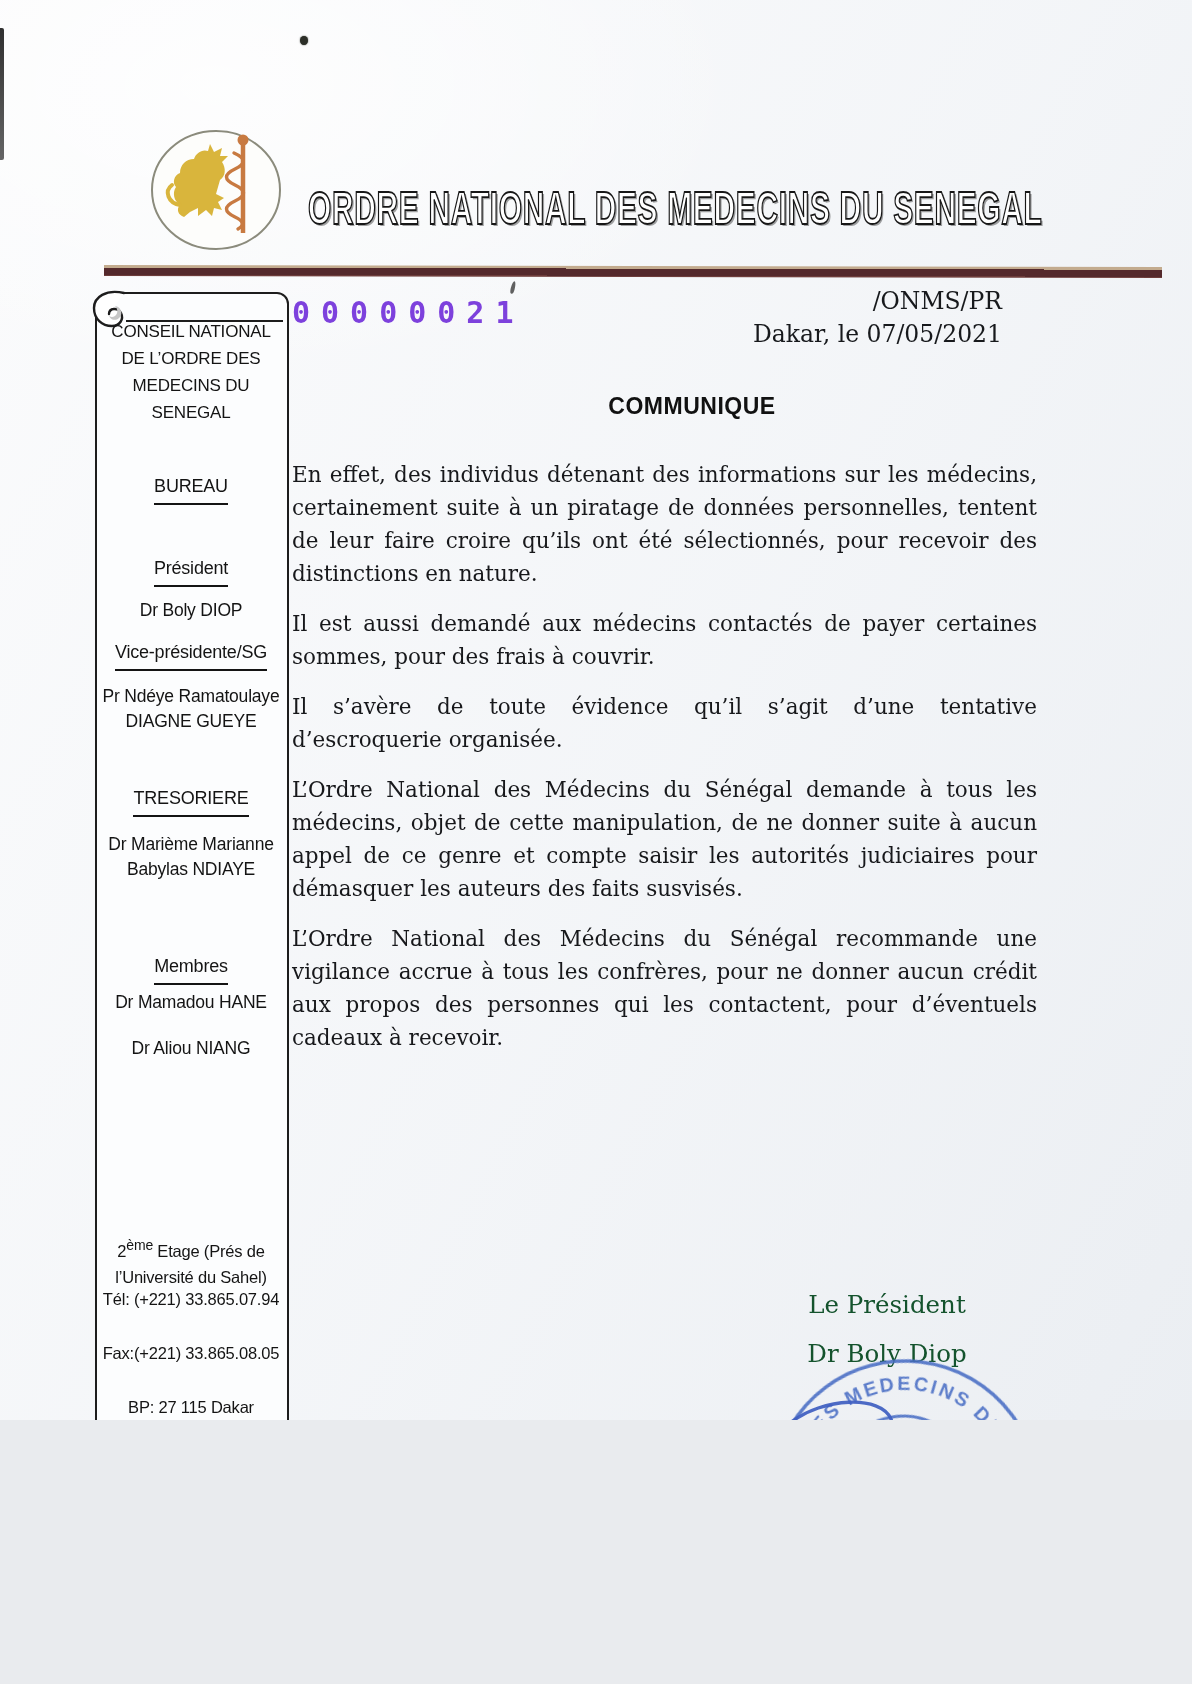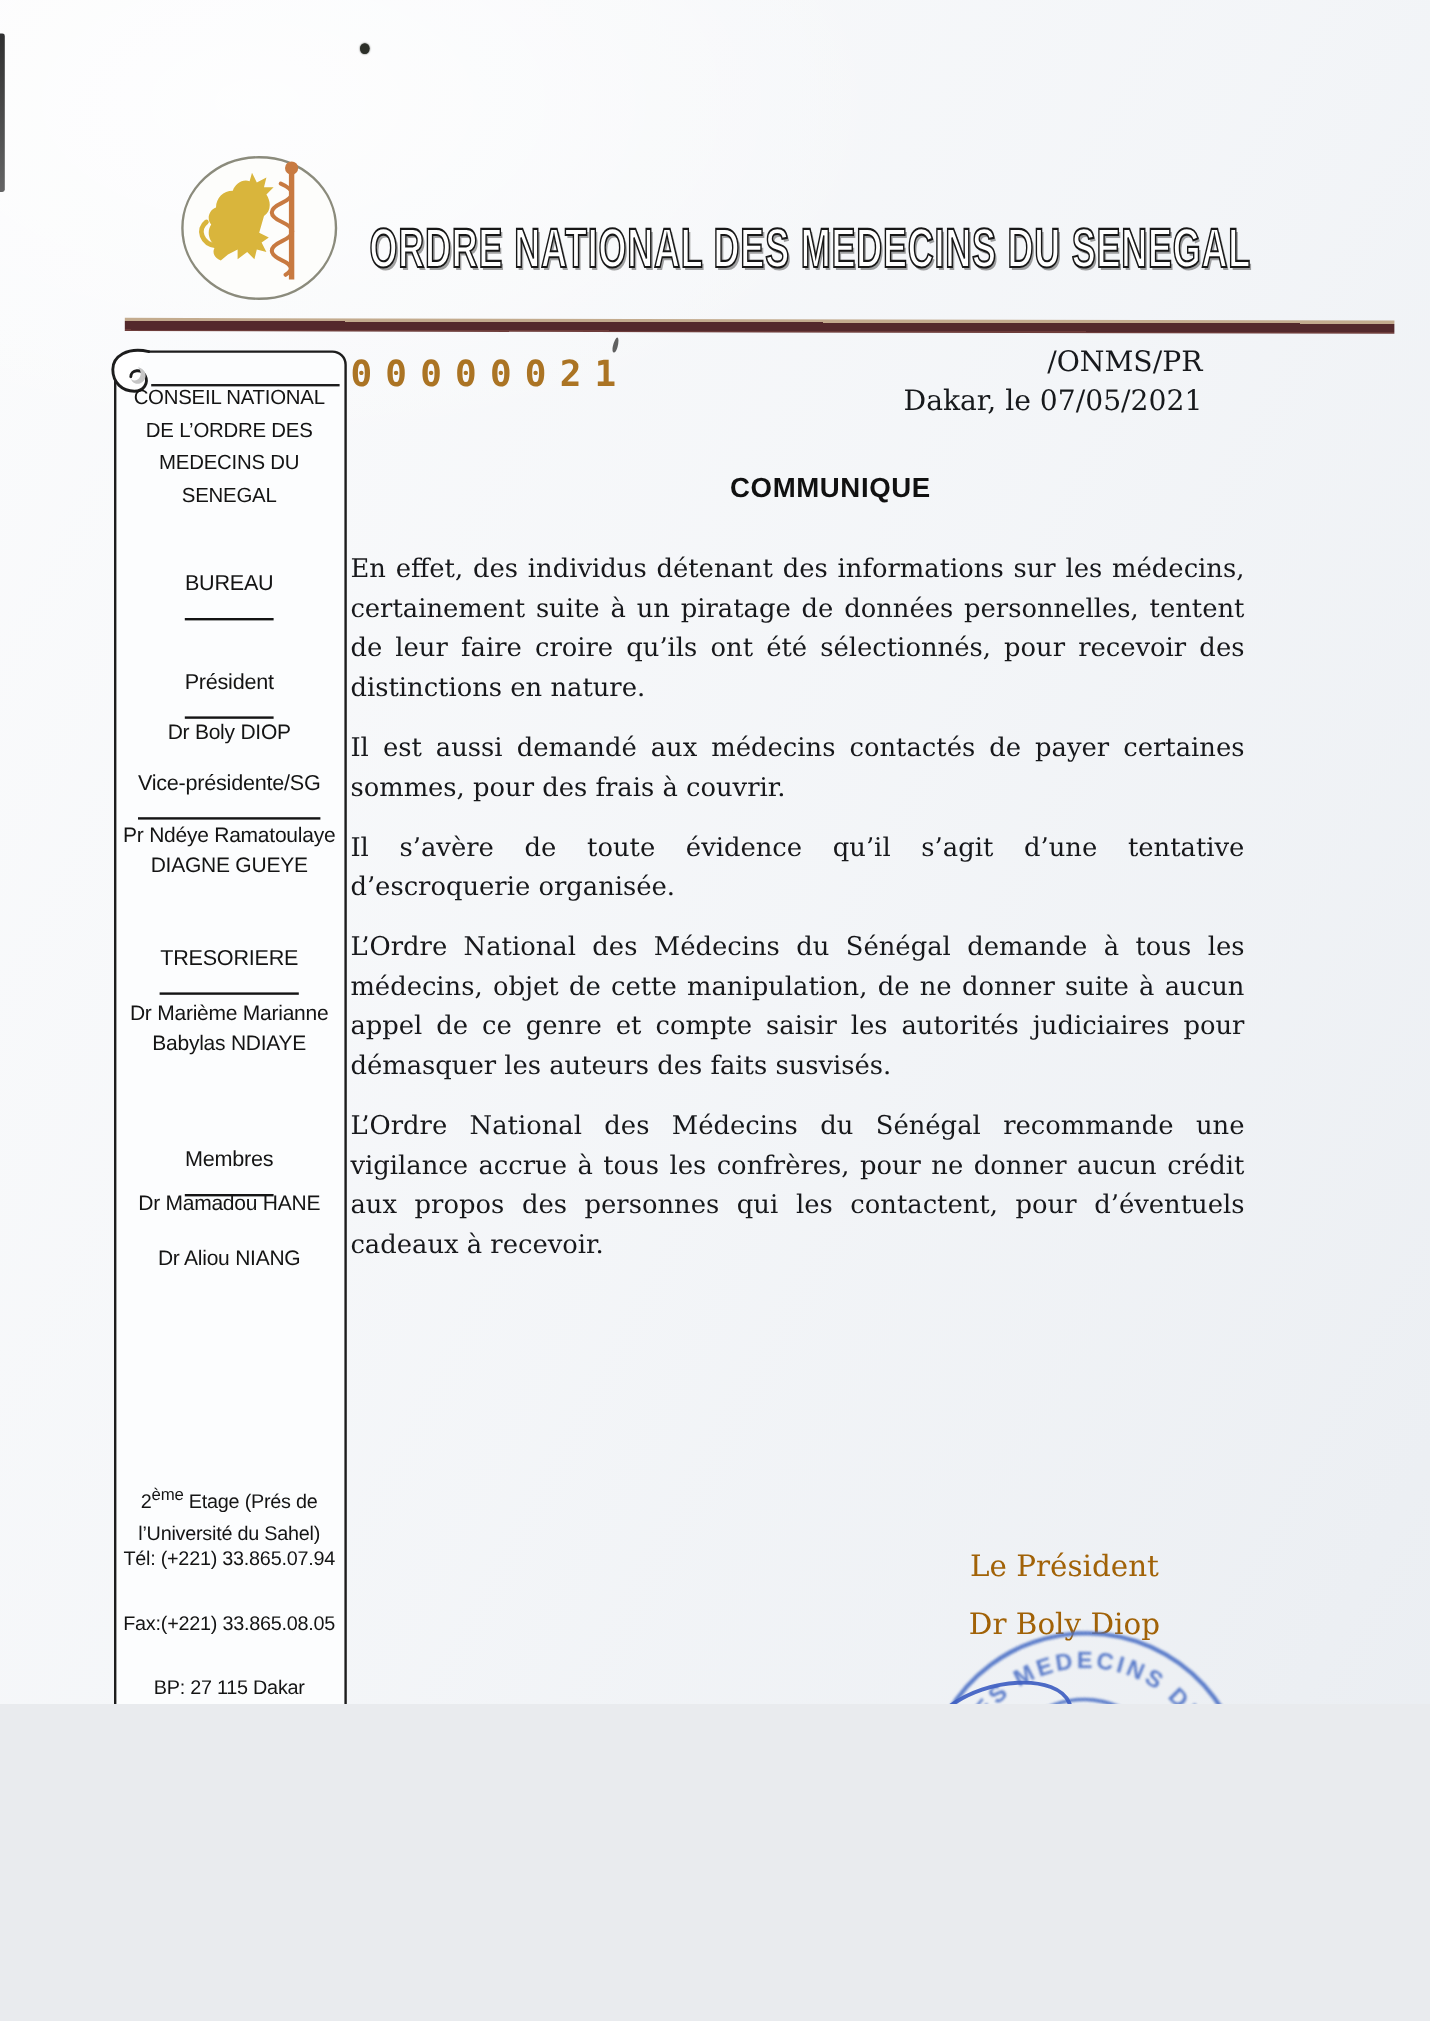--- a/index.html
+++ b/index.html
@@ -28,59 +28,59 @@
     left:104px;top:266px;width:1058px;height:11px;
     background:linear-gradient(#c3ab8e 0 24%, #54292c 24% 88%, #6d3c3a 88% 100%);
     transform:rotate(0.12deg);
   }
 
   
   .stamp-number{
     left:292px;top:295px;
     font-family:"DejaVu Sans Mono",monospace;
     font-size:30px;font-weight:700;letter-spacing:11px;
-    color:#a16207;opacity:.88;
+    color:#6d28d9;opacity:.88;
   }
   .ref-block{
     right:190px;top:285px;text-align:right;
     font-family:"DejaVu Serif",serif;font-size:23.5px;line-height:33px;color:#17191c;
   }
 
   
   .scroll-body{
     left:95px;top:292px;width:190px;height:1250px;
     background:#fcfdfe;border:2.4px solid #1d1d1d;
     border-radius:16px 12px 26px 8px;
   }
   .scroll-topline{left:126px;top:320px;width:157px;height:2.3px;background:#1d1d1d;}
   .sb{position:absolute;left:102px;width:178px;text-align:center;
       font-weight:400;letter-spacing:-0.2px;line-height:25px;color:#141414;}
   .sb-title{font-size:17px;line-height:27px;}
   .sb-head{font-size:18px;}
   .sb-name{font-size:17.5px;}
   .sb-contact{font-size:16.5px;line-height:26px;}
-  .uline{border-bottom:2.4px solid #141414;padding-bottom:19px;text-align:center;}
+  .uline{border-bottom:2.4px solid #141414;padding-bottom:7px;text-align:center;}
   .email-link{color:#3f72b8;border-bottom:7px solid #737373;}
   sup{font-size:14px;}
 
   
   .communique-title{
     left:320px;top:393px;width:744px;text-align:center;
     font-weight:700;font-size:23px;letter-spacing:.5px;color:#111;
   }
   .body-col{
     left:292px;top:458px;width:745px;
     font-family:"DejaVu Serif",serif;font-size:21.5px;line-height:33px;
     text-align:justify;color:#17181b;
   }
   .body-col p{margin:0 0 17px 0;}
 
   .sig-block{
     left:752px;top:1290px;width:270px;text-align:center;
-    font-family:"DejaVu Serif",serif;font-size:24.5px;color:#a16207;
+    font-family:"DejaVu Serif",serif;font-size:24.5px;color:#14532d;
   }
   .sig-block .sig-name{margin-top:20px;}
 
   
   .edge-sliver{left:0;top:28px;width:4px;height:132px;
     background:linear-gradient(#0c0c0c,#4a4a4a);opacity:.85;border-radius:0 2px 2px 0;}
   .ink-dot{left:300px;top:36px;width:8px;height:9px;border-radius:50%;
     background:#2c2f28;box-shadow:0 0 1.5px #2c2f28;}
   .ink-tick{left:511px;top:281px;width:4px;height:13px;border-radius:50% 50% 50% 50%/60% 60% 40% 40%;
     background:#3a3a3a;transform:rotate(14deg);opacity:.8;}

